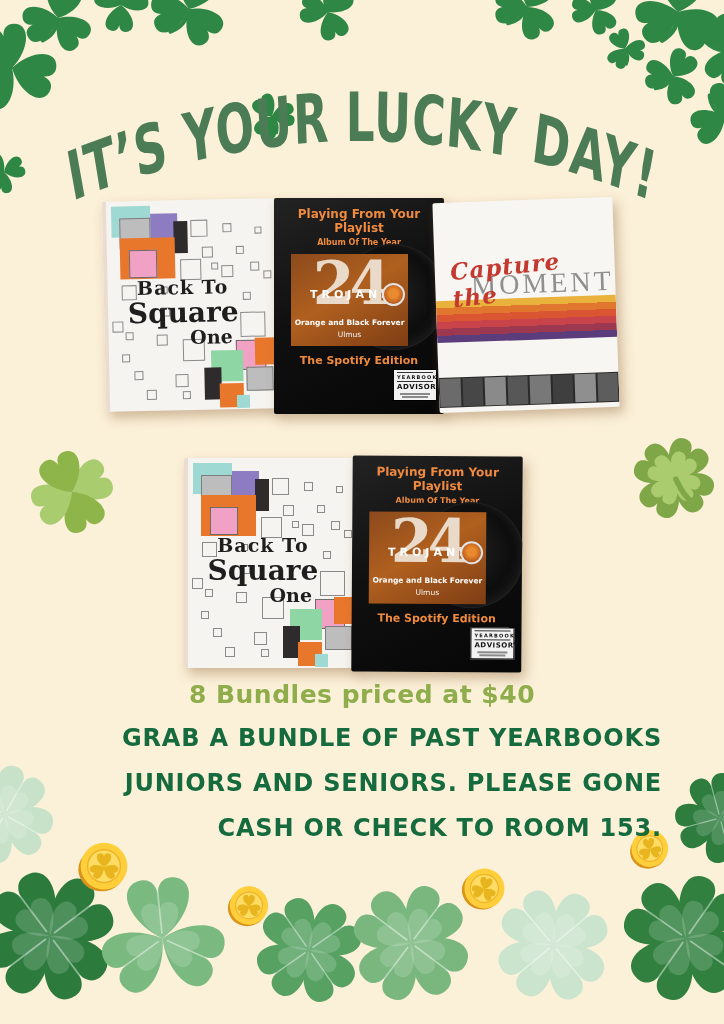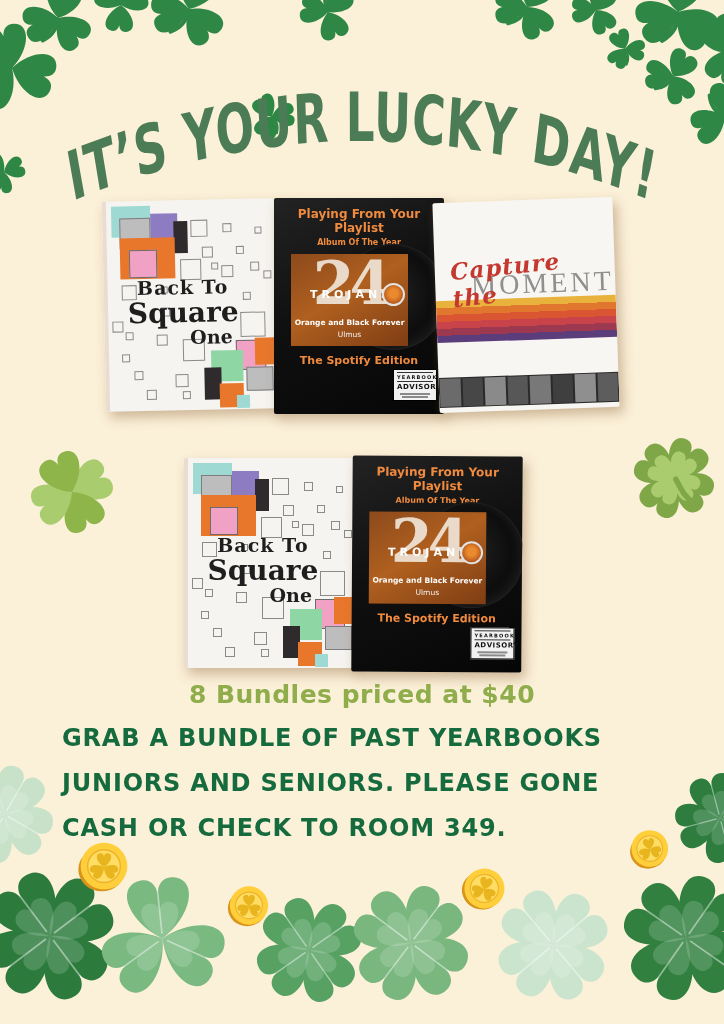--- a/index.html
+++ b/index.html
@@ -64,21 +64,21 @@
     color:#8F8F8F;letter-spacing:3px;z-index:1;}
   .mo-stripes{position:absolute;left:0;right:0;top:98px;height:42px;
     background:linear-gradient(180deg,#E8B23C 0 16.6%,#E1762F 16.6% 33.2%,#DA5531 33.2% 49.8%,
       #C9444A 49.8% 66.4%,#9C3850 66.4% 83%,#5C3D7C 83% 100%);}
   .mo-photos{position:absolute;left:0;right:0;bottom:5px;height:30px;background:#2A2A2A;
     display:flex;gap:2px;padding:1px;box-sizing:border-box;}
   .mo-photos div{flex:1;}
 
   .pricing{position:absolute;left:0;width:724px;text-align:center;font-weight:bold;font-size:25px;
     color:var(--accent_light_green,#8FAD4B);letter-spacing:.5px;z-index:2;}
-  .footer{position:absolute;left:62px;top:716px;width:600px;text-align:left;z-index:2;}
+  .footer{position:absolute;left:62px;top:716px;width:600px;text-align:right;z-index:2;}
   .footer-line{font-weight:bold;font-size:24px;line-height:45px;color:var(--footer_green,#156B3D);letter-spacing:.8px;}
 </style>
 </head>
 <body>
 
 <div class="poster">
   <div id="deco" class="deco">
       <div class="deco-item" style="left: 18px; top: -22px; width: 80px; height: 80px; transform: rotate(15deg);">
         <svg viewBox="-55 -58 110 116">
           <path d="M0,0 C-26,-16 -34,-44 -16,-49 C-5,-52 -1,-44 0,-38 C1,-44 5,-52 16,-49 C34,-44 26,-16 0,0 Z" fill="#2F8745" transform="rotate(0)"></path>
@@ -545,15 +545,15 @@
       <div class="adv-bar"></div>
       <div class="adv-bar short"></div>
     </div>
   </div>
 
   <div class="pricing" style="top:680px">8 Bundles priced at $40</div>
 
   <div class="footer">
     <div class="footer-line">GRAB A BUNDLE OF PAST YEARBOOKS</div>
     <div class="footer-line">JUNIORS AND SENIORS. PLEASE GONE</div>
-    <div class="footer-line">CASH OR CHECK TO ROOM 349.</div>
+    <div class="footer-line">CASH OR CHECK TO ROOM 153.</div>
   </div>
 </div>
 
 </body></html>

